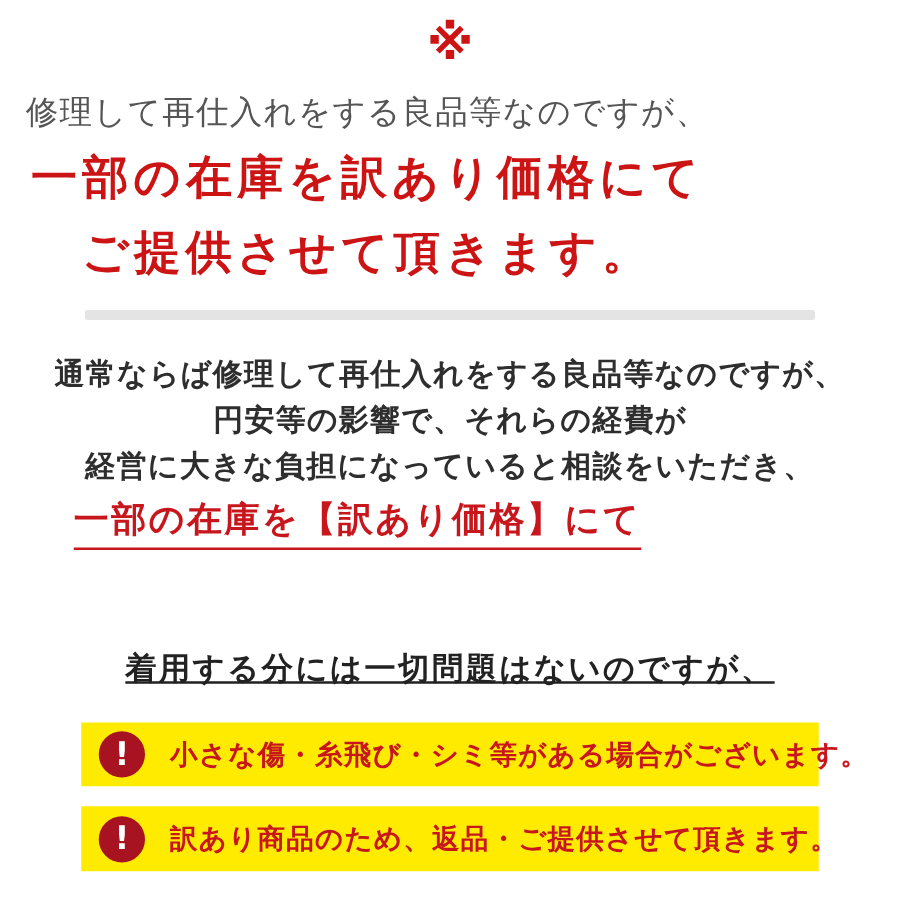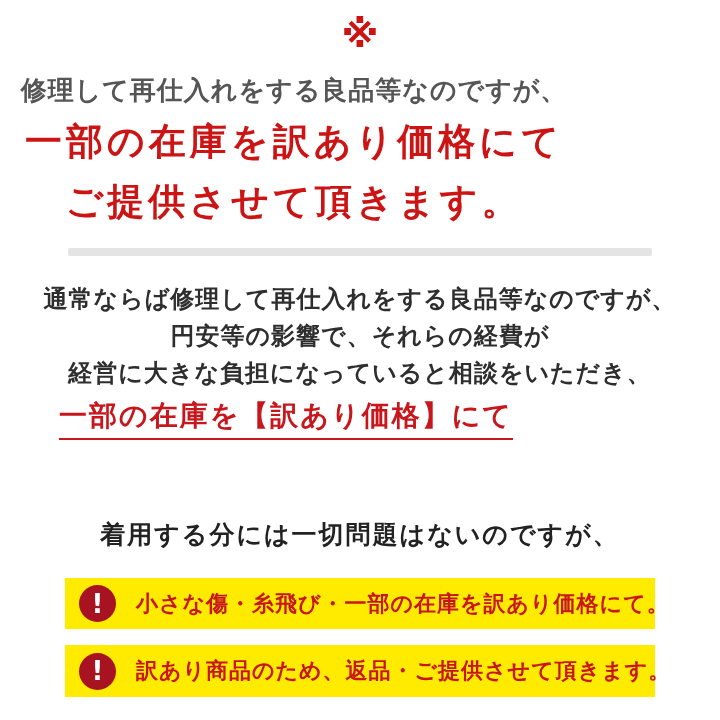--- a/index.html
+++ b/index.html
@@ -19,21 +19,21 @@
   }
   .canvas{position:absolute;left:0;top:0;width:720px;height:720px;background:#ffffff;}
 
   .ref-mark{
     position:absolute;top:14px;left:0;width:720px;
     text-align:center;font-size:38px;font-weight:bold;
     color:var(--accent-red);line-height:1.1;
   }
   .intro-line{
     position:absolute;top:74px;left:0;width:588px;
-    text-align:center;font-size:26px;font-weight:bold;
+    text-align:center;font-size:26px;font-weight:normal;
     color:var(--gray-text);letter-spacing:1px;line-height:1.25;
   }
   .headline{
     position:absolute;left:0;width:588px;
     text-align:center;font-size:37px;font-weight:bold;
     color:var(--accent-red);letter-spacing:4px;line-height:1.2;
   }
   .headline.l1{top:120px;}
   .headline.l2{top:180px;}
 
@@ -60,21 +60,21 @@
   .highlight.h2{top:444px;}
   .highlight .u{
     display:inline-block;
     border-bottom:2px solid var(--deep-red);
     padding-bottom:5px;
   }
 
   .note-line{
     position:absolute;top:518px;left:0;width:720px;
     text-align:center;font-size:25px;font-weight:bold;
-    color:#222222;letter-spacing:2px;
+    color:#222222;letter-spacing:2px;text-decoration:underline;
   }
 
   .banner{
     position:absolute;left:65px;width:590px;height:51px;
     background:var(--banner-yellow);
     display:flex;align-items:center;
     padding-left:14px;gap:20px;
   }
   .banner.b1{top:578px;}
   .banner.b2{top:645px;height:52px;}
@@ -109,21 +109,21 @@
   <div class="para-line p3">経営に大きな負担になっていると相談をいただき、</div>
 
   <div class="highlight h1">
     <span class="u">一部の在庫を【訳あり価格】にて</span>
   </div>
 
   <div class="note-line">着用する分には一切問題はないのですが、</div>
 
   <div class="banner b1">
     <div class="excl-icon">!</div>
-    <div class="banner-text">小さな傷・糸飛び・一部の在庫を訳あり価格にて。</div>
+    <div class="banner-text">小さな傷・糸飛び・シミ等がある場合がございます。</div>
   </div>
 
   <div class="banner b2">
     <div class="excl-icon">!</div>
     <div class="banner-text">訳あり商品のため、返品・ご提供させて頂きます。</div>
   </div>
 
 </div>
 
 </body></html>

